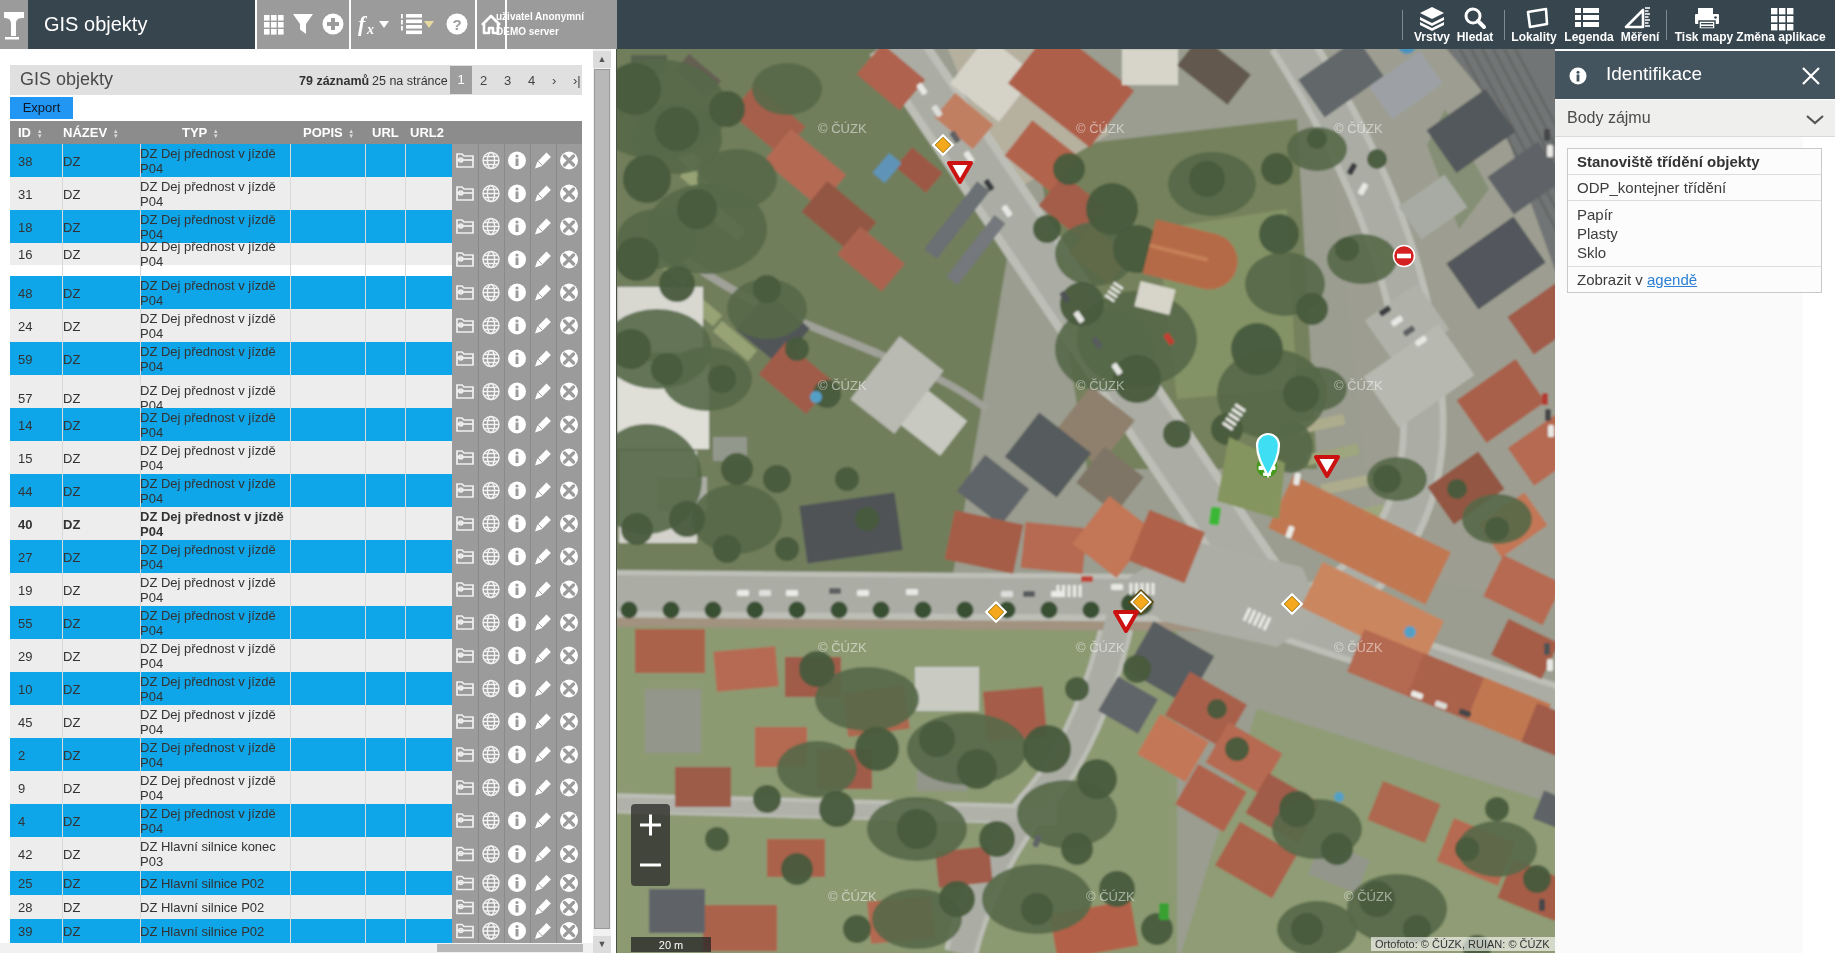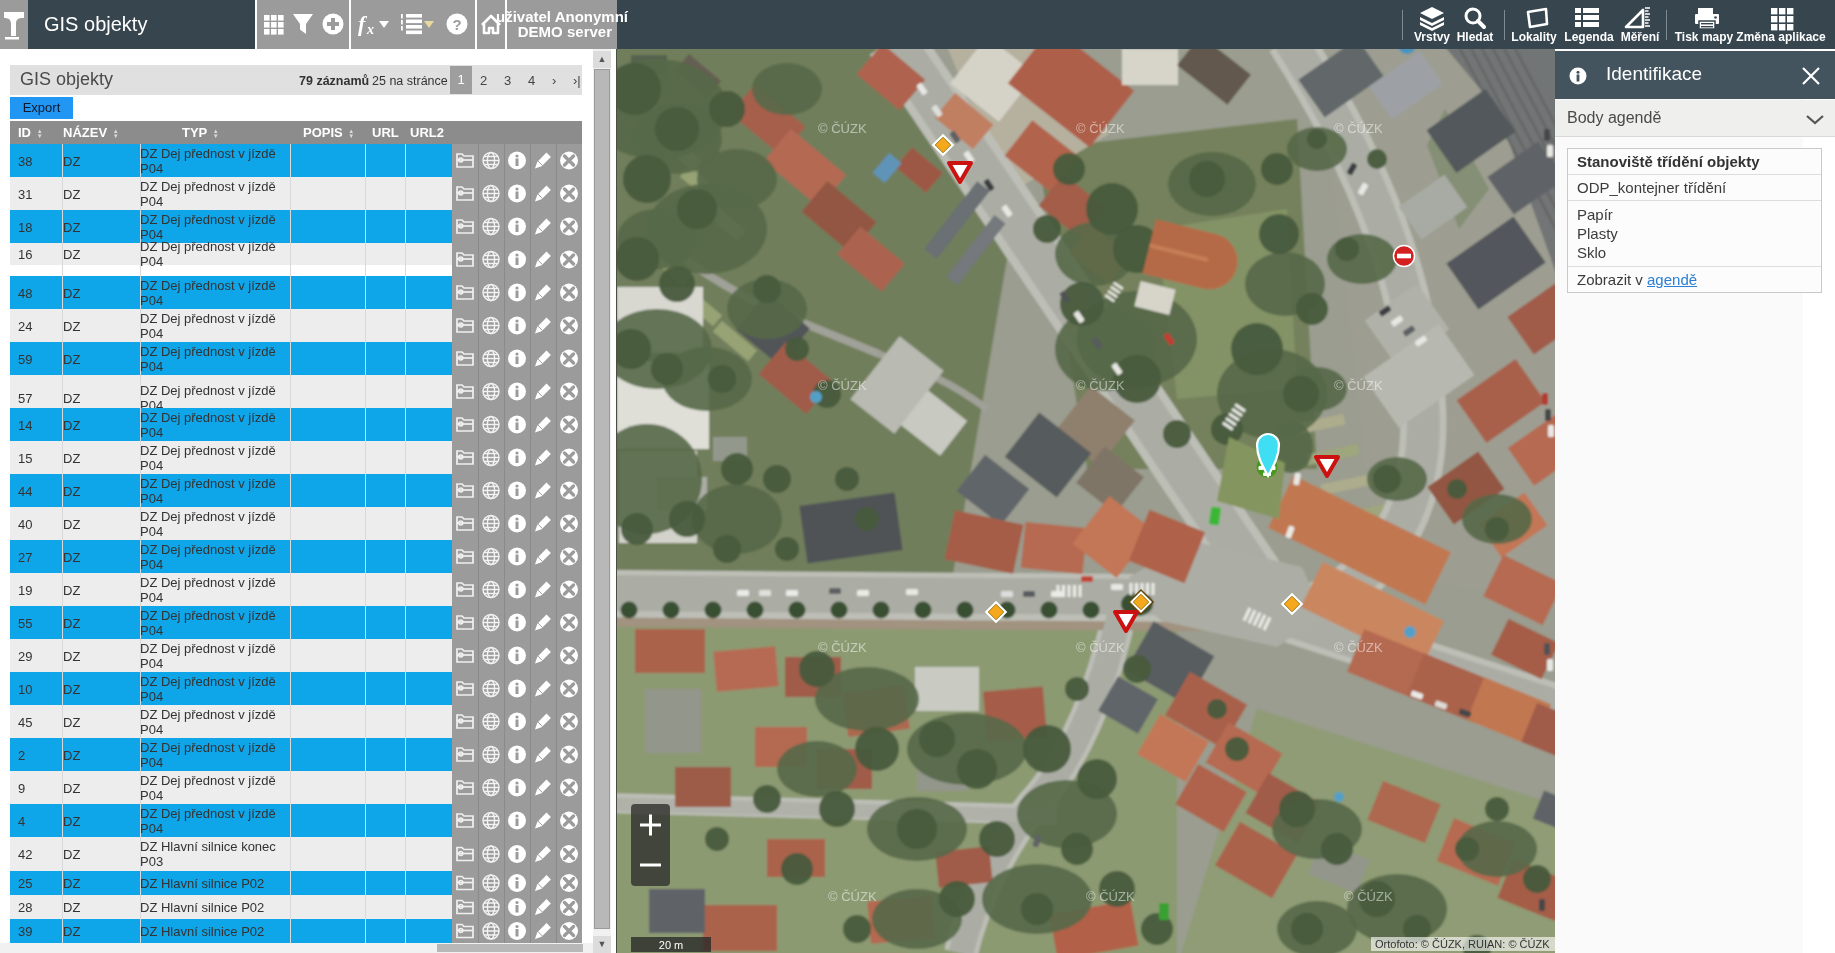--- a/index.html
+++ b/index.html
@@ -1,20 +1,20 @@
 <!DOCTYPE html>
 <html><head>
 <meta charset="utf-8">
 <style>
 * { margin:0; padding:0; box-sizing:border-box; }
 html,body { width:1835px; height:953px; overflow:hidden; font-family:"Liberation Sans",sans-serif; background:#fff; }
 #topbar { position:absolute; left:0; top:0; width:1835px; height:49px; background:#9b9b9b; }
 #topbar .dark { position:absolute; left:617px; top:0; width:1218px; height:49px; background:#36454e; }
 #title { position:absolute; left:28px; top:0; width:228px; height:49px; background:#36454e; color:#fff; font-size:20px; line-height:49px; padding-left:16px; }
-#usertext { position:absolute; left:496px; top:9px; width:116px; text-align:right; color:#fff; font-size:15px; font-weight:bold; line-height:15px; white-space:nowrap; }
+#usertext { position:absolute; left:496px; top:9px; width:116px; text-align:left; color:#fff; font-size:10px; font-weight:bold; line-height:15px; white-space:nowrap; }
 #leftpanel { position:absolute; left:0; top:49px; width:617px; height:904px; background:#fff; }
 #phead { position:absolute; left:10px; top:16px; width:572px; height:30px; background:#e0e0e0; color:#4a4a4a; }
 #phead .t { position:absolute; left:10px; top:4px; font-size:18px; }
 #phead .r { position:absolute; top:9px; font-size:12.5px; color:#333; }
 #pg1 { position:absolute; left:440px; top:1px; width:22px; height:28px; background:#9e9e9e; color:#fff; text-align:center; line-height:28px; font-size:13px; }
 .pgn { position:absolute; top:8px; font-size:13px; color:#444; }
 #export { position:absolute; left:10px; top:48px; width:63px; height:22px; background:#2196f3; color:#0f172a; font-size:13px; text-align:center; line-height:22px; }
 #tbl { position:absolute; left:10px; top:72px; width:572px; }
 #thead { position:absolute; left:0; top:0; width:572px; height:23px; background:#8c8c8c; color:#fff; font-size:13px; font-weight:bold; }
 #thead div { position:absolute; top:4px; }
@@ -202,21 +202,21 @@
       <div class="row r1" style="top:320px; height:33px;">
         <div class="id">15</div>
         <div class="nz">DZ</div>
         <div class="ty">DZ Dej přednost v jízdě<br>P04</div>
       </div>
       <div class="row r0" style="top:353px; height:33px;">
         <div class="id">44</div>
         <div class="nz">DZ</div>
         <div class="ty">DZ Dej přednost v jízdě<br>P04</div>
       </div>
-      <div class="row r1" style="top:386px; height:33px;">
+      <div class="row r1" style="top:386px; height:33px;font-weight:bold;">
         <div class="id">40</div>
         <div class="nz">DZ</div>
         <div class="ty">DZ Dej přednost v jízdě<br>P04</div>
       </div>
       <div class="row r0" style="top:419px; height:33px;">
         <div class="id">27</div>
         <div class="nz">DZ</div>
         <div class="ty">DZ Dej přednost v jízdě<br>P04</div>
       </div>
       <div class="row r1" style="top:452px; height:33px;">
@@ -759,21 +759,21 @@
   <div id="rphead">
     <svg width="280" height="48" style="position:absolute;left:0;top:0;">
         <circle cx="23" cy="25" r="8.5" fill="#fff"></circle>
         <circle cx="23" cy="21.2" r="1.5" fill="#43545e"></circle>
         <rect x="21.6" y="23.5" width="2.8" height="7" fill="#43545e"></rect>
         <path d="M248,17 l16,16 M264,17 l-16,16" stroke="#fff" stroke-width="2.2"></path>
       </svg>
     <div class="t">Identifikace</div>
   </div>
   <div id="bodyz">
-      <div class="t">Body agendě</div>
+      <div class="t">Body zájmu</div>
       <svg width="20" height="12" style="position:absolute;left:250px;top:14px;">
         <path d="M2,2 L10,9 L18,2" fill="none" stroke="#555" stroke-width="2.2"></path>
       </svg>
     </div>
   <div id="infobox">
     <div class="rw" style="font-weight:bold; color:#333;">Stanoviště třídění objekty</div>
     <div class="rw">ODP_kontejner třídění</div>
     <div class="rw" style="line-height:19px;">Papír<br>Plasty<br>Sklo</div>
     <div class="rw">Zobrazit v <a class="ag" href="#">agendě</a></div>
   </div>

